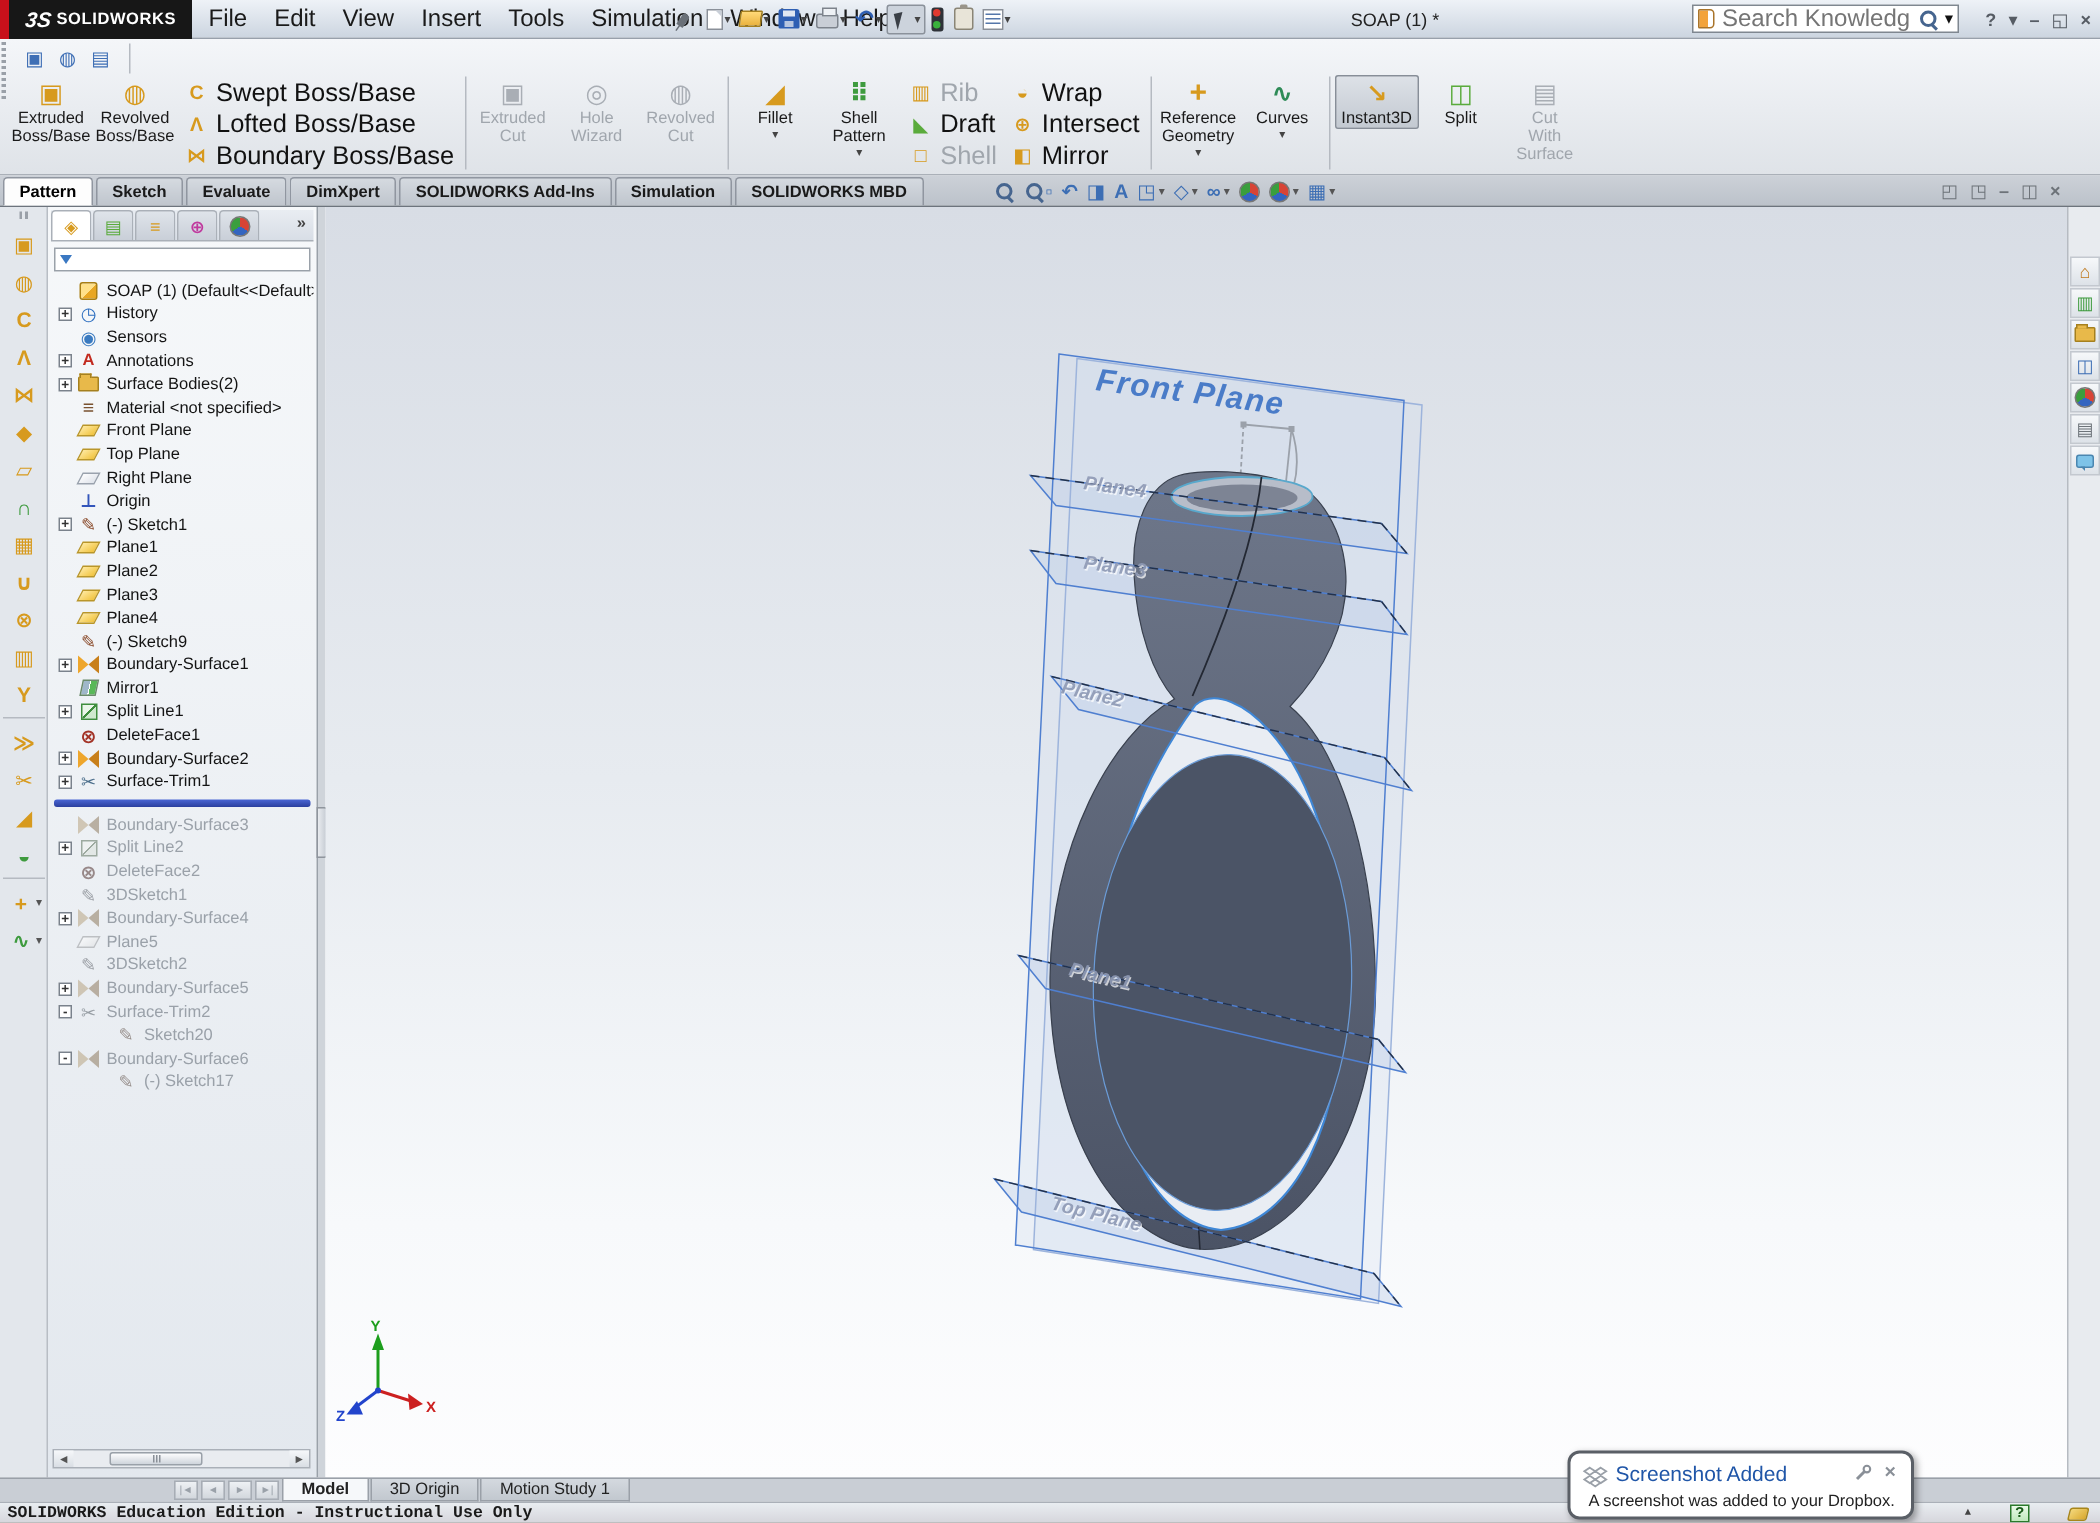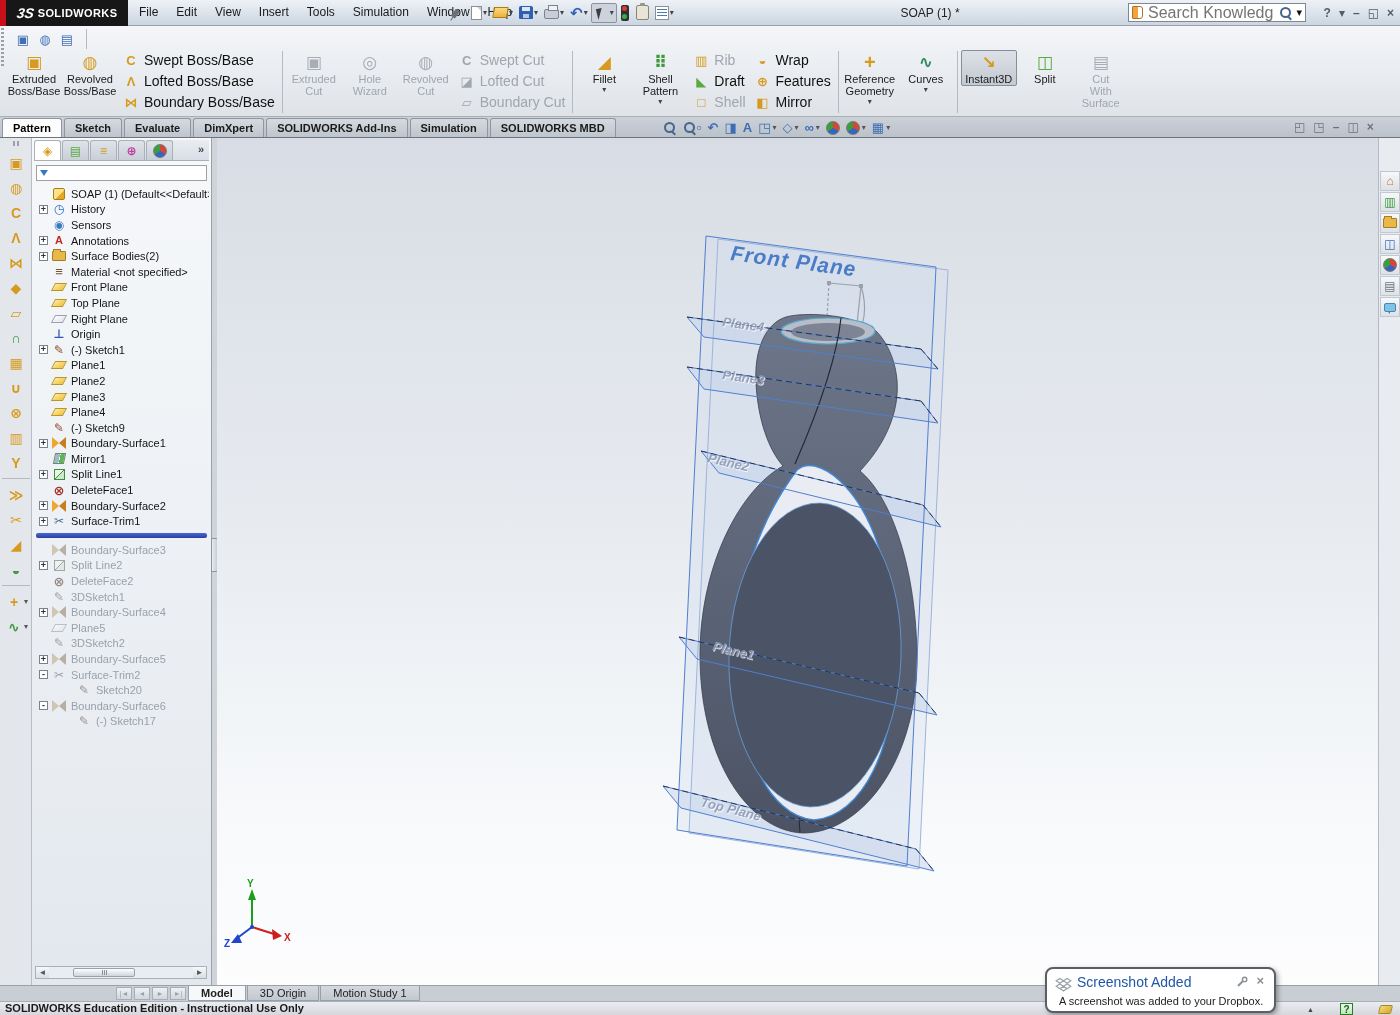--- a/index.html
+++ b/index.html
@@ -10,21 +10,21 @@
 
   
   #titlebar{position:absolute;left:0;top:0;width:1400px;height:26px;
             background:linear-gradient(#eef2f7,#ccd5e0);border-bottom:1px solid #98a0ab;}
   .redstrip{position:absolute;left:0;top:0;width:6px;height:26px;background:#c8101b;}
   .logo{position:absolute;left:6px;top:0;width:122px;height:26px;background:#171717;
         display:flex;align-items:center;justify-content:center;gap:4px;color:#fff;}
   .logo .l3s{font-style:italic;font-weight:700;font-size:14px;transform:skewX(-8deg);}
   .logo .lw{font-weight:700;font-size:11px;letter-spacing:.4px;}
   .menus{position:absolute;left:130px;top:0;height:25px;display:flex;}
-  .menus .mi{padding:0 9px;line-height:25px;font-size:12px;color:#1a1a1a;}
+  .menus .mi{padding:0 9px;line-height:25px;font-size:16px;color:#1a1a1a;}
   .pinbtn{position:absolute;left:447px;top:5px;width:16px;height:16px;display:flex;align-items:center;justify-content:center;}
   .pinic{width:5px;height:9px;background:#6a7078;border-radius:2px 2px 0 0;position:relative;transform:rotate(35deg);}
   .pinic::after{content:"";position:absolute;bottom:-4px;left:2px;width:1px;height:5px;background:#6a7078;}
   .qicons{position:absolute;left:468px;top:2px;height:21px;display:flex;align-items:center;}
   .qb{display:flex;align-items:center;height:20px;padding:0 2px;border:1px solid transparent;border-radius:2px;}
   .qb.pressed{background:#ccd3dc;border-color:#8b929b;}
   .qb .dda{font-size:8px;color:#444;margin-left:1px;}
   .newic{width:11px;height:14px;background:#fff;border:1px solid #8a9099;position:relative;}
   .newic::before{content:"";position:absolute;top:0;right:0;border-left:4px solid transparent;border-top:4px solid #c9cfd8;}
   .openic{width:15px;height:11px;background:linear-gradient(#ffd978,#eab23e);border:1px solid #a5801f;border-radius:1px;transform:skewX(-8deg);}
@@ -72,21 +72,21 @@
   .block.t-sep .seppart{display:block;width:1px;height:62px;background:#b5bac1;margin:1px 3px;}
   .block.act .bigpart{background:linear-gradient(#dde1e7,#c3c9d1);border:1px solid #878e98;border-radius:2px;padding-top:0;}
   .rlbl{font-size:11px;line-height:12px;text-align:center;color:#1a1a1a;}
   .rlbl:empty{display:none;}
   .block.dis .rlbl, .block.dis .srow span{color:#a0a6ad;}
   .rarr{display:none;font-size:8px;color:#444;line-height:8px;margin-top:1px;}
   .block.arr .rarr{display:block;}
   .ri{width:24px;height:22px;display:flex;align-items:center;justify-content:center;
       font-size:17px;font-weight:700;color:#d79a1e;line-height:1;}
   .ri.s{width:18px;height:16px;font-size:13px;}
-  .srow{display:flex;align-items:flex-start;gap:4px;height:19px;white-space:nowrap;font-size:14px;}
+  .srow{display:flex;align-items:center;gap:4px;height:19px;white-space:nowrap;font-size:17px;}
   .srow .dis2{color:#a0a6ad;}
   
   .ic-extruded-boss::before{content:"▣";} .ic-revolved-boss::before{content:"◍";}
   .ic-swept::before{content:"C";} .ic-lofted::before{content:"Λ";} .ic-boundary::before{content:"⋈";}
   .ic-extruded-cut::before{content:"▣";} .ic-hole-wizard::before{content:"◎";}
   .ic-revolved-cut::before{content:"◍";} .ic-swept-cut::before{content:"C";}
   .ic-lofted-cut::before{content:"◪";} .ic-boundary-cut::before{content:"▱";}
   .ic-fillet::before{content:"◢";} .ic-pattern::before{content:"⠿";color:#3e9b3e;}
   .ic-rib::before{content:"▥";} .ic-draft::before{content:"◣";color:#5aab3c;}
   .ic-shell::before{content:"□";} .ic-wrap::before{content:"◒";}
@@ -206,21 +206,21 @@
   .navb{width:16px;height:13px;background:linear-gradient(#eef1f4,#d2d7dd);border:1px solid #a7adb5;
         font-size:7px;color:#9aa1a9;text-align:center;line-height:12px;}
   .btabs{position:absolute;left:188px;top:0px;display:flex;}
   .btab{height:15px;line-height:14px;padding:0 12px;font-size:11px;background:linear-gradient(#d4d9df,#c2c8cf);
         border:1px solid #9aa0a8;border-top:none;margin-right:1px;color:#222;}
   .btab.active{background:#f6f8fa;font-weight:700;}
 
   
   #statusbar{position:absolute;left:0;top:1001px;width:1400px;height:14px;
              background:linear-gradient(#e9edf1,#d6d6dc);border-top:1px solid #aab0b8;
-             display:flex;font-size:11px;font-weight:700;color:#1a1a1a;padding-left:5px;}
+             display:flex;align-items:center;font-size:11px;font-weight:700;color:#1a1a1a;padding-left:5px;font-family:Liberation Mono, monospace;}
   .sbright{position:absolute;right:8px;top:0;height:14px;display:flex;align-items:center;gap:26px;}
   .sbarrow{font-size:7px;color:#444;}
   .sbq{width:13px;height:12px;background:linear-gradient(#eafbe8,#bfe8bc);border:1px solid #2a7a2a;color:#1a5c1a;
        font-size:10px;font-weight:700;text-align:center;line-height:11px;}
   .sbtag{width:13px;height:9px;background:linear-gradient(135deg,#f4d87c,#d9a82e);border:1px solid #a8861a;border-radius:2px;transform:skewX(-14deg);}
 
   
   #notif{position:absolute;left:1045px;top:967px;width:231px;height:46px;background:#fff;
          border:2px solid #5a5f66;border-radius:8px;box-shadow:2px 2px 5px rgba(0,0,0,.35);z-index:50;}
   .ntitle{position:absolute;left:30px;top:5px;font-size:14px;color:#2056a8;}
@@ -387,38 +387,20 @@
         <div class="block t-big dis">
           <div class="bigpart">
             <span class="ri ic-revolved-cut"></span>
             <span class="rlbl">Revolved</span>
             <span class="rlbl">Cut</span>
 
           </div>
 
         </div>
 
-        <div class="block t-stack dis">
-
-          <div class="stackpart">
-            <span class="srow">
-              <span class="ri s ic-swept-cut"></span>
-              <span class="dis2">Swept Cut</span>
-            </span>
-            <span class="srow">
-              <span class="ri s ic-lofted-cut"></span>
-              <span class="dis2">Lofted Cut</span>
-            </span>
-            <span class="srow">
-              <span class="ri s ic-boundary-cut"></span>
-              <span class="dis2">Boundary Cut</span>
-            </span>
-          </div>
-
-        </div>
 
         <div class="block t-sep">
 
           <div class="seppart"></div>
         </div>
 
         <div class="block t-big arr">
           <div class="bigpart">
             <span class="ri ic-fillet"></span>
             <span class="rlbl">Fillet</span>
@@ -460,21 +442,21 @@
 
         <div class="block t-stack">
 
           <div class="stackpart">
             <span class="srow">
               <span class="ri s ic-wrap"></span>
               <span>Wrap</span>
             </span>
             <span class="srow">
               <span class="ri s ic-intersect"></span>
-              <span>Features</span>
+              <span>Intersect</span>
             </span>
             <span class="srow">
               <span class="ri s ic-mirror"></span>
               <span>Mirror</span>
             </span>
           </div>
 
         </div>
 
         <div class="block t-sep">

